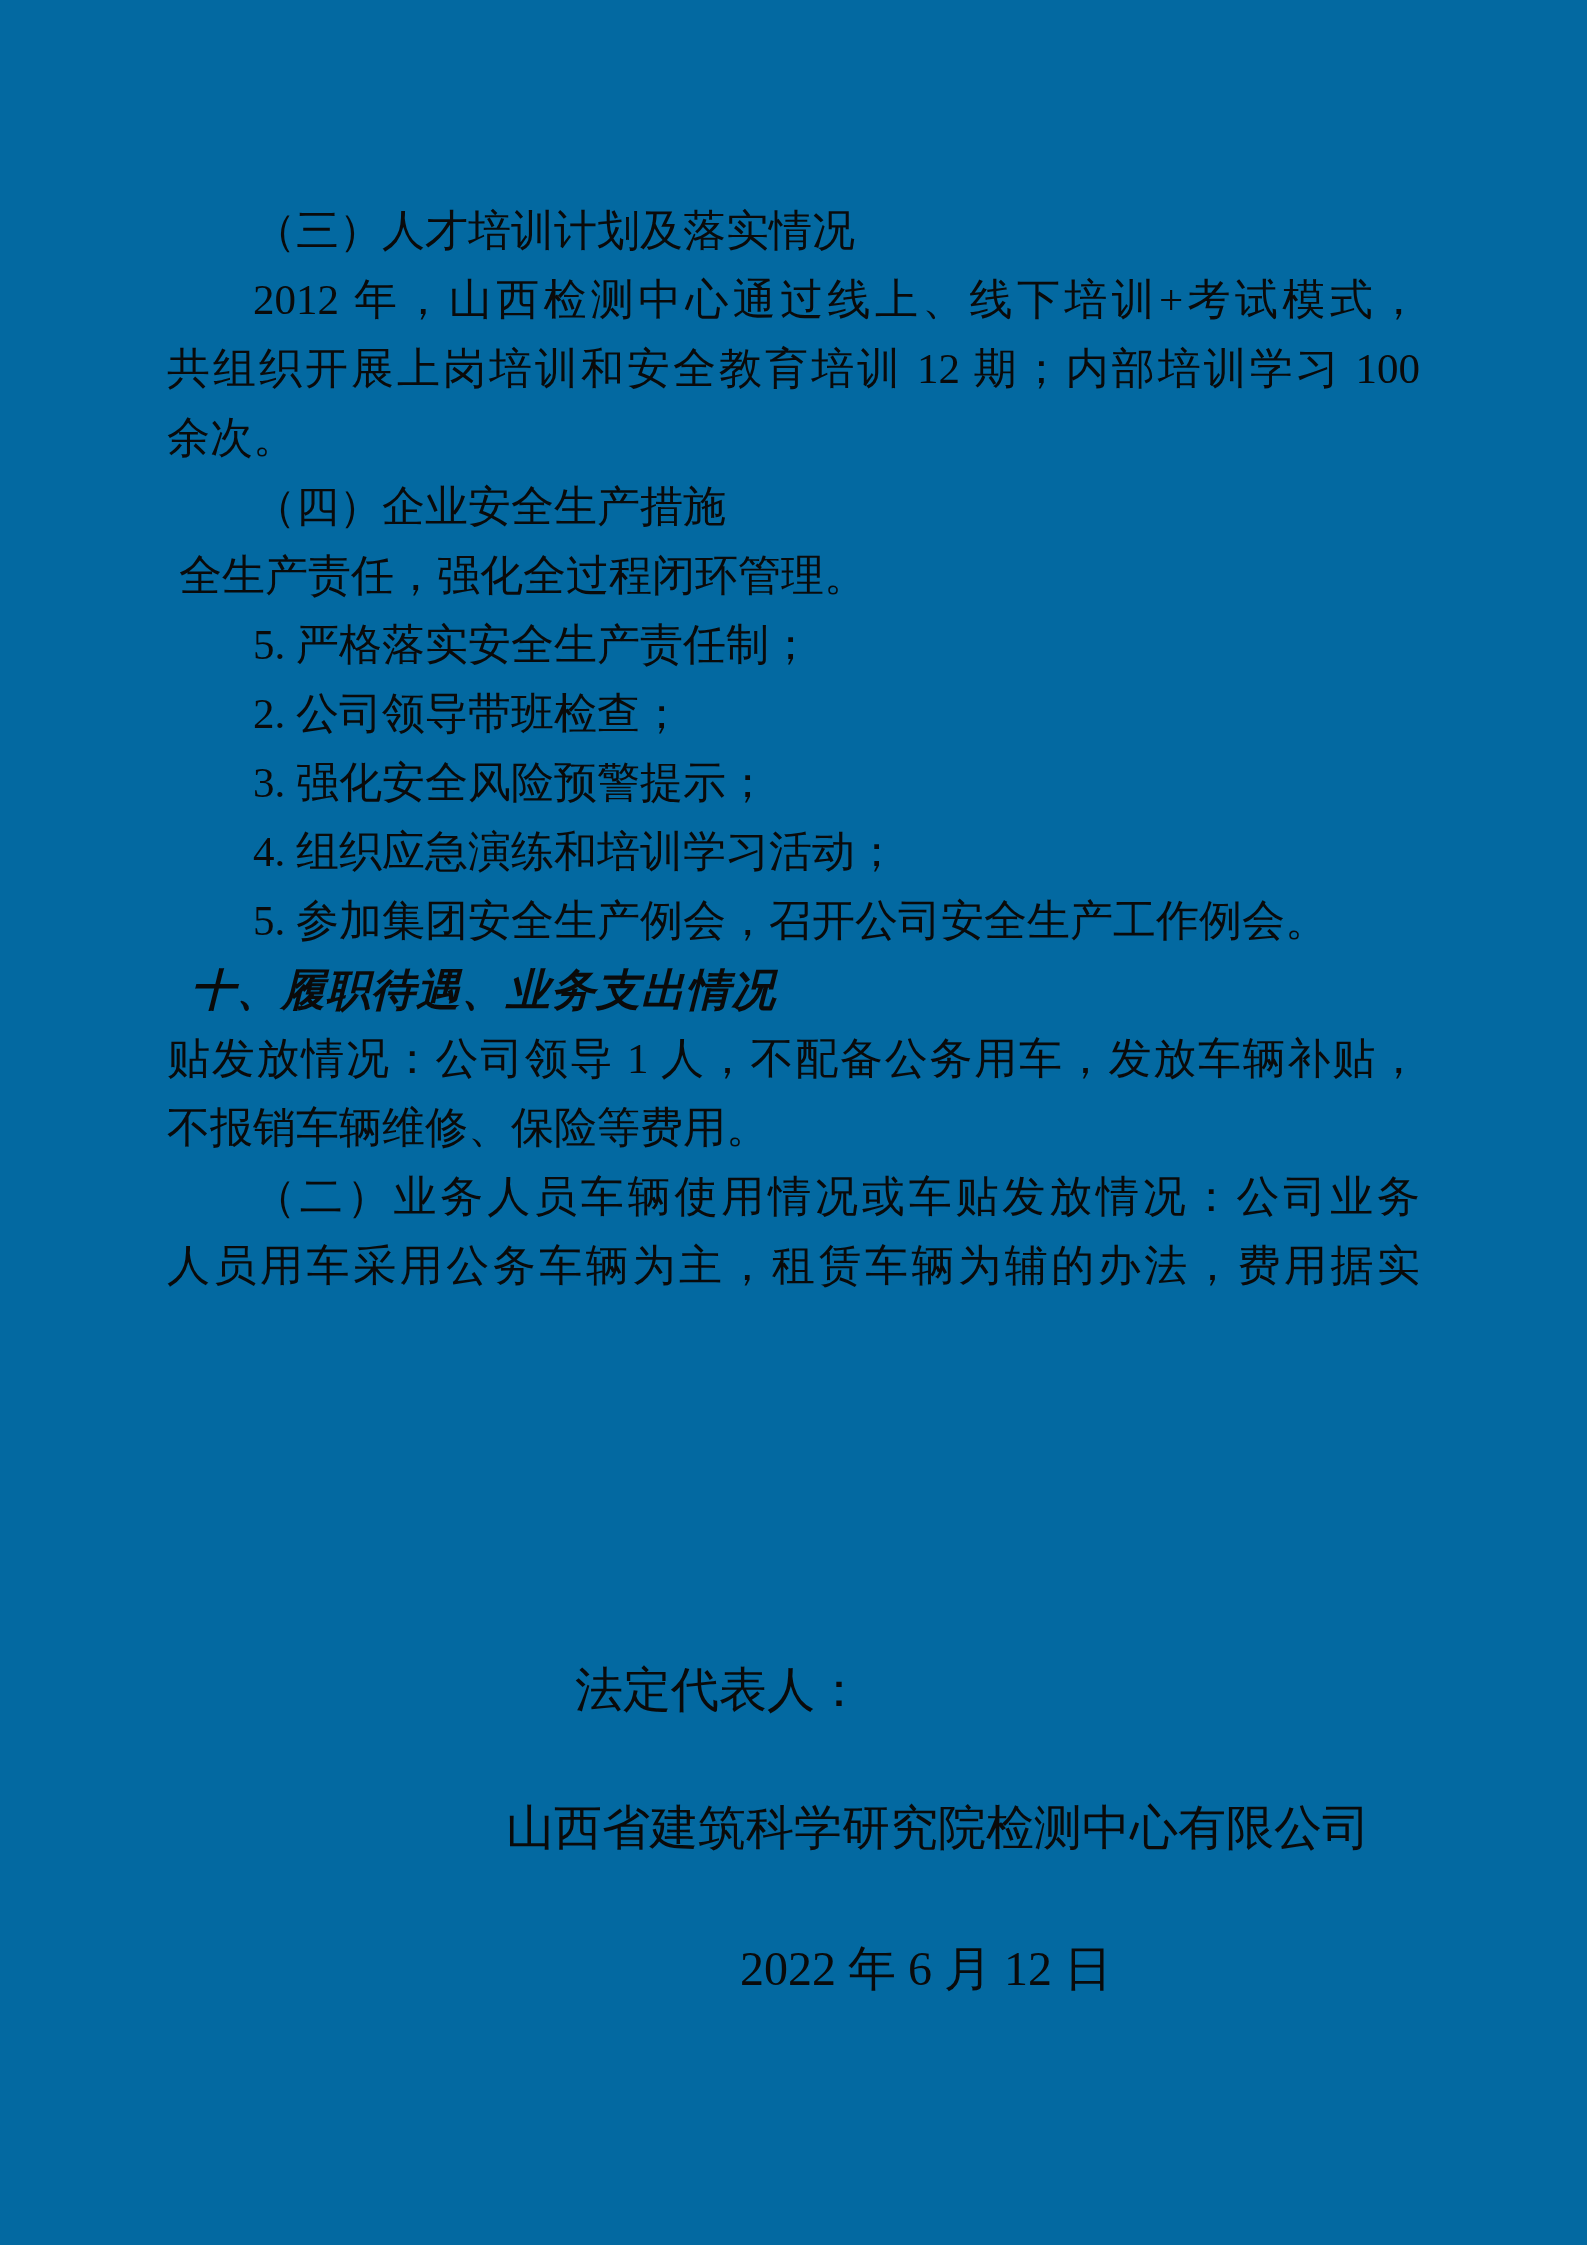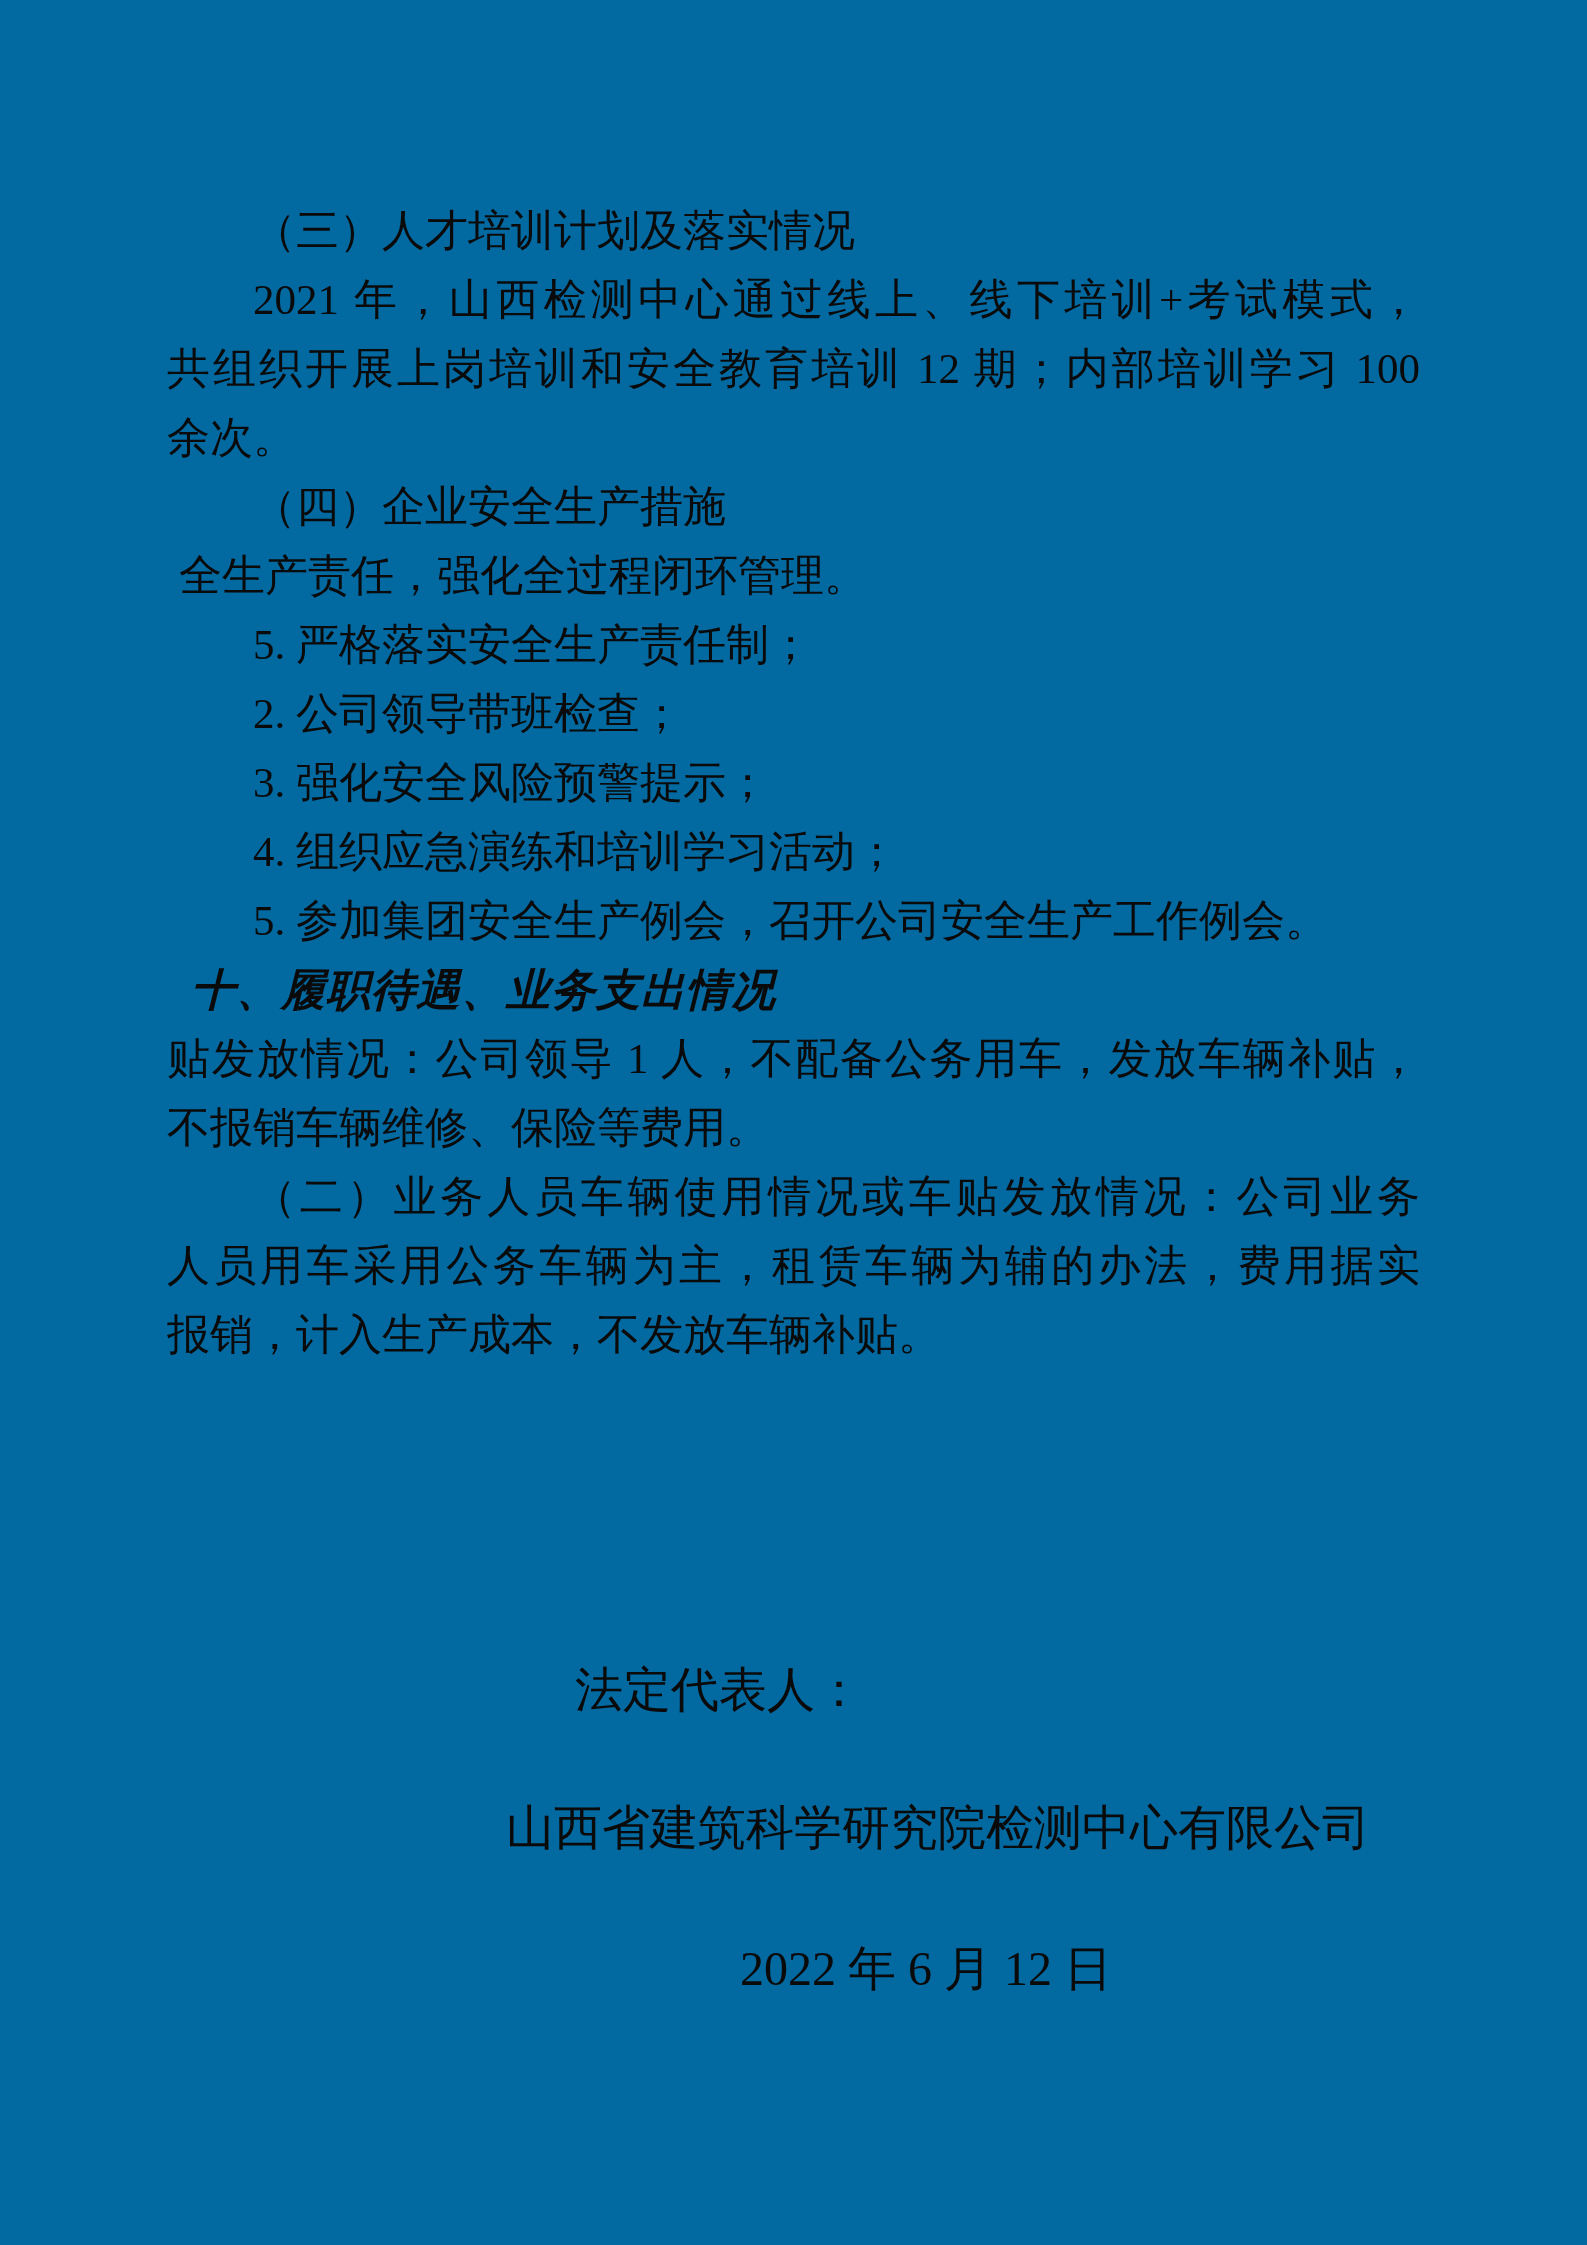--- a/index.html
+++ b/index.html
@@ -54,40 +54,39 @@
   .sig-company{ left:506px; top:1793px; }
   .sig-date{ left:740px; top:1934px; }
 </style>
 </head>
 <body>
 
 <div class="page">
   <div class="content">
 
     <div class="ln ind">（三）人才培训计划及落实情况</div>
-    <div class="ln j ind">2021 年，山西检测中心通过线上、线下培训+考试模式，</div>
+    <div class="ln j ind">2012 年，山西检测中心通过线上、线下培训+考试模式，</div>
     <div class="ln j">共组织开展上岗培训和安全教育培训 12 期；内部培训学习 100</div>
     <div class="ln">余次。</div>
 
     <div class="ln ind">（四）企业安全生产措施</div>
     <div class="ln sp">全生产责任，强化全过程闭环管理。</div>
 
     <div class="ln ind">5. 严格落实安全生产责任制；</div>
     <div class="ln ind">2. 公司领导带班检查；</div>
     <div class="ln ind">3. 强化安全风险预警提示；</div>
     <div class="ln ind">4. 组织应急演练和培训学习活动；</div>
     <div class="ln ind">5. 参加集团安全生产例会，召开公司安全生产工作例会。</div>
 
     <div class="h10">十、履职待遇、业务支出情况</div>
 
     <div class="ln j">贴发放情况：公司领导 1 人，不配备公务用车，发放车辆补贴，</div>
     <div class="ln">不报销车辆维修、保险等费用。</div>
 
     <div class="ln j ind">（二）业务人员车辆使用情况或车贴发放情况：公司业务</div>
     <div class="ln j">人员用车采用公务车辆为主，租赁车辆为辅的办法，费用据实</div>
-    <div class="ln">报销，计入生产成本，不发放车辆补贴。</div>
 
   </div>
 
   <div class="sig sig-label">法定代表人：</div>
   <div class="sig sig-company">山西省建筑科学研究院检测中心有限公司</div>
   <div class="sig sig-date">2022 年 6 月 12 日</div>
 </div>
 
 </body></html>

